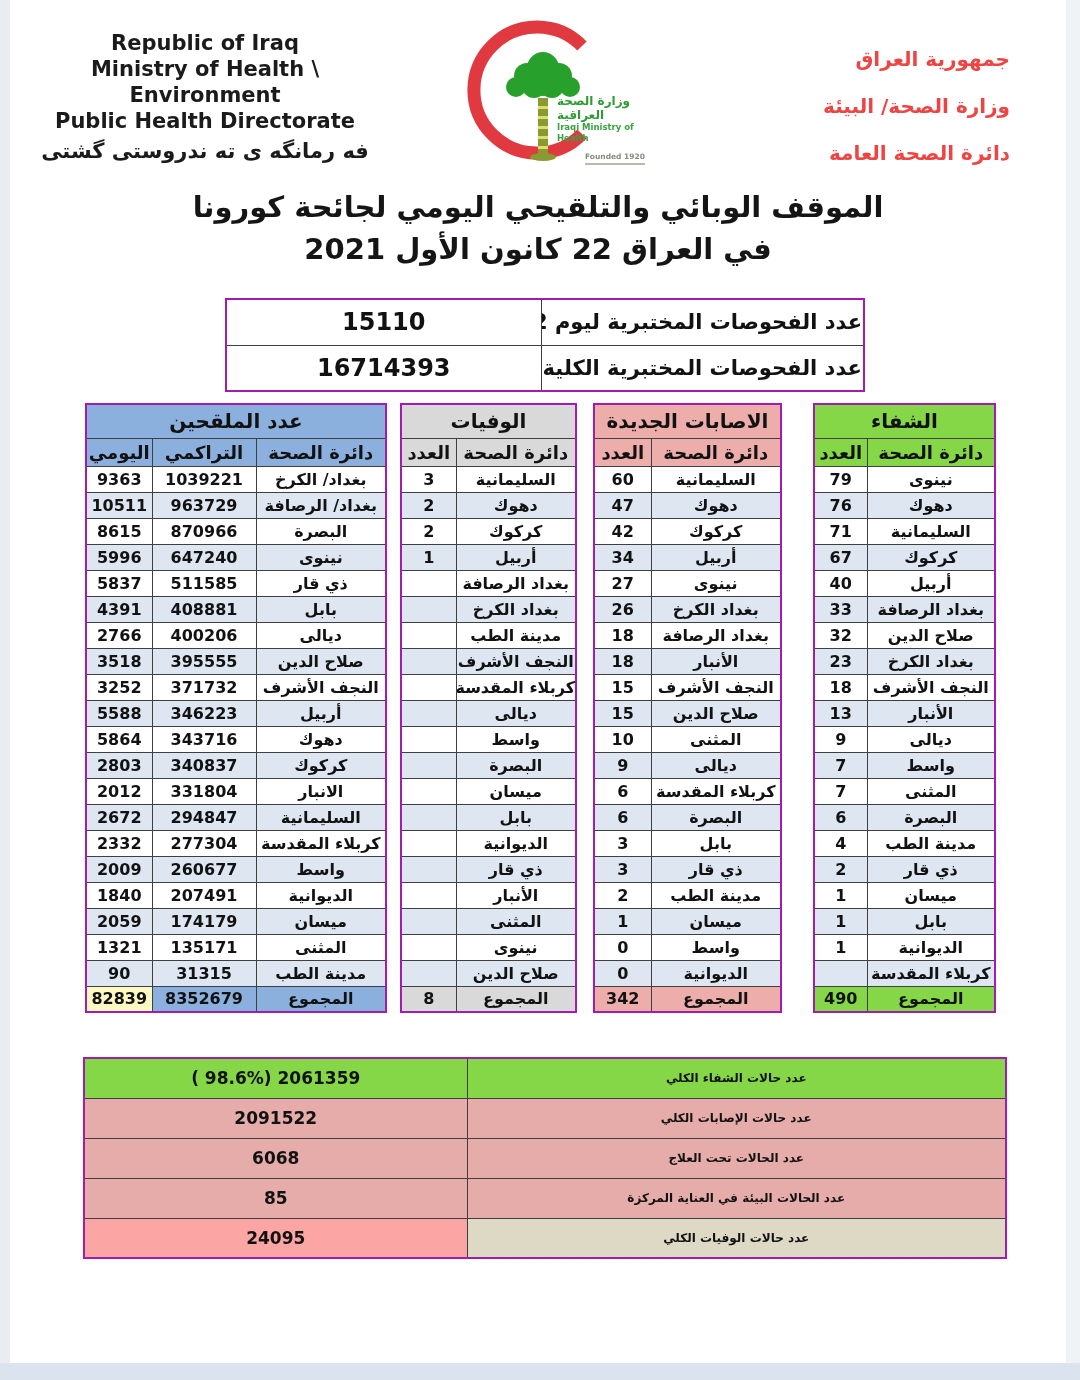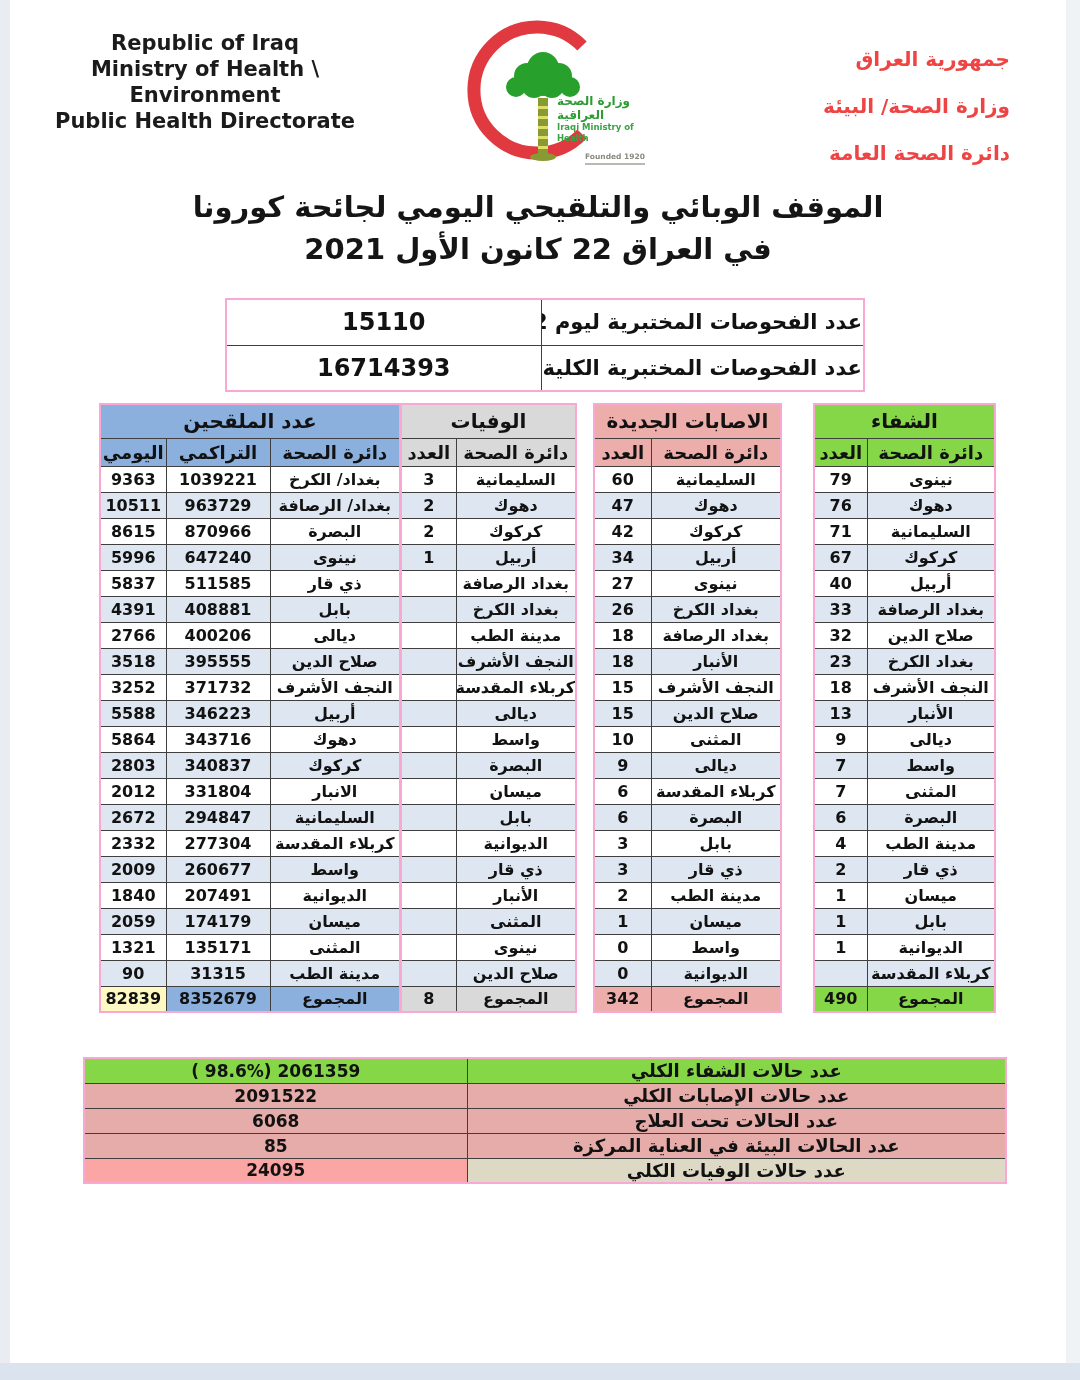--- a/index.html
+++ b/index.html
@@ -21,62 +21,63 @@
   .logo-ar{color:#2e9c33;font-weight:bold;font-size:12px;line-height:14px;}
   .logo-en{color:#3aa341;font-weight:bold;font-size:8.5px;line-height:11px;}
   .logo-founded{color:#8a8a80;font-weight:bold;font-size:7.5px;line-height:10px;border-bottom:2px solid #b9b9ad;display:inline-block;padding-bottom:1px;margin-left:28px;}
 
   
   .doc-title{position:absolute;left:0;top:186px;width:100%;text-align:center;direction:rtl;font-weight:bold;font-size:29px;line-height:42px;color:#151515;}
 
   
   table{border-collapse:collapse;table-layout:fixed;position:absolute;}
   th,td{border:1px solid #3f3f3f;overflow:hidden;white-space:nowrap;}
-  table{border:2px solid #f9a8d4;}
+  table{border:2px solid #a21caf;}
 
   
   .tests{left:215px;top:298px;width:638px;}
   .tests .cv{width:315px;} .tests .cl{width:323px;}
   .tests td{height:46px;text-align:center;vertical-align:middle;}
   .tests .lbl{direction:rtl;font-weight:bold;font-size:21px;}
   .tests .val{font-weight:bold;font-size:24px;}
 
   
   .stat thead .ttl{height:34px;text-align:center;vertical-align:middle;direction:rtl;font-weight:bold;font-size:20px;}
   .stat thead .sub th{height:28px;text-align:center;vertical-align:middle;direction:rtl;font-weight:bold;font-size:18px;}
   .stat td{height:26px;text-align:center;vertical-align:middle;font-weight:bold;font-size:16px;}
   .stat td.name{direction:rtl;font-size:16px;}
   .stat tbody tr:nth-child(odd) td{background:#ffffff;}
   .stat tbody tr:nth-child(even) td{background:#dde6f1;}
-  .t-vacc{left:89px;top:403px;width:300px;}
+  .t-vacc{left:75px;top:403px;width:300px;}
   .t-vacc .c1{width:66px;} .t-vacc .c2{width:104px;} .t-vacc .c3{width:130px;}
   .t-deaths{left:390px;top:403px;width:175px;}
   .t-deaths .c1{width:55px;} .t-deaths .c2{width:120px;}
   .t-inf{left:583px;top:403px;width:187px;}
   .t-inf .c1{width:57px;} .t-inf .c2{width:130px;}
   .t-rec{left:803px;top:403px;width:181px;}
   .t-rec .c1{width:53px;} .t-rec .c2{width:128px;}
 
   
   .summary{left:73px;top:1057px;width:922px;}
   .summary .cv{width:383px;} .summary .cl{width:539px;}
-  .summary td{height:25px;text-align:center;vertical-align:middle;font-weight:bold;}
-  .summary .lbl{direction:rtl;font-size:18px;}
+  .summary td{height:40px;text-align:center;vertical-align:middle;font-weight:bold;}
+  .summary .lbl{direction:rtl;font-size:12px;}
   .summary .val{font-size:17px;}
 </style>
 </head>
 <body>
 
 <div class="canvas">
   <div class="page">
 
     <div class="hdr-en">
       <div>Republic of Iraq</div>
       <div>Ministry of Health \ Environment</div>
       <div>Public Health Directorate</div>
+      <div class="kurdish" dir="rtl">فه رمانگه ی ته ندروستی گشتی</div>
     </div>
 
     <div class="logo">
       <svg width="230" height="170" viewBox="0 0 230 170">
         <path d="M 147 38 A 63 63 0 1 0 147 126" fill="none" stroke="#e0393f" stroke-width="13"></path>
         <g fill="#27a02c">
           <circle cx="108" cy="60" r="16"></circle>
           <circle cx="92" cy="68" r="13"></circle>
           <circle cx="124" cy="68" r="13"></circle>
           <circle cx="81" cy="79" r="10"></circle>

